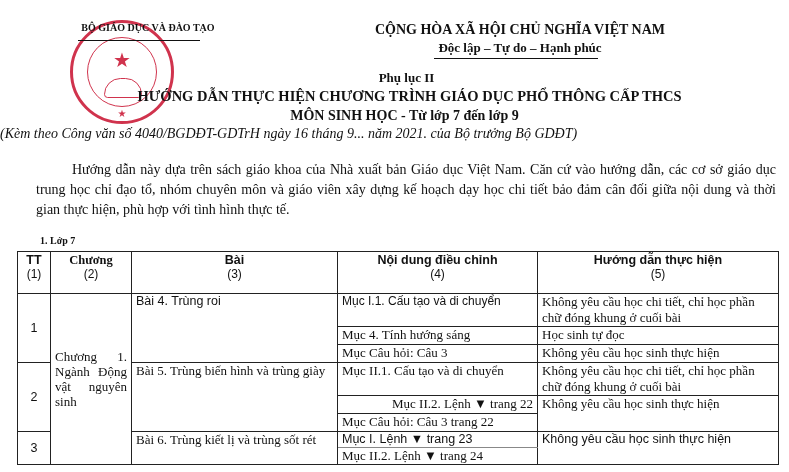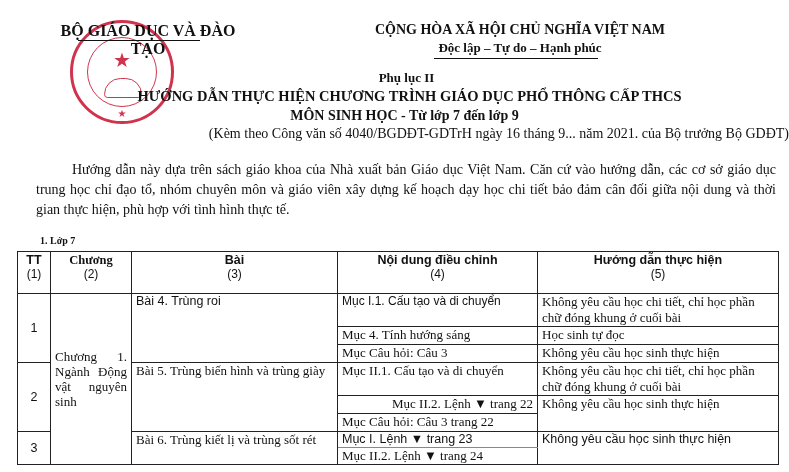--- a/index.html
+++ b/index.html
@@ -1,31 +1,31 @@
 <!DOCTYPE html>
 <html><head>
 <meta charset="utf-8">
 <style>
   html, body { margin: 0; padding: 0; background: #ffffff; }
   body { width: 789px; height: 472px; position: relative; overflow: hidden; font-family: "Liberation Serif", serif; color: #111; }
   .abs { position: absolute; }
-  .hdr-left { left: 58px; top: 22px; width: 180px; text-align: center; font-weight: bold; font-size: 16px; }
+  .hdr-left { left: 58px; top: 22px; width: 180px; text-align: center; font-weight: bold; font-size: 10px; }
   .hdr-left-line { left: 78px; top: 40px; width: 122px; height: 1px; background: #111; }
   .hdr-right { left: 370px; top: 22px; width: 300px; text-align: center; font-weight: bold; font-size: 14px; }
   .hdr-right2 { left: 370px; top: 40px; width: 300px; text-align: center; font-weight: bold; font-size: 13px; }
   .hdr-right-line { left: 434px; top: 58px; width: 164px; height: 1px; background: #111; }
   .seal { left: 70px; top: 20px; width: 104px; height: 104px; border: 3px solid #c8102e; border-radius: 50%; box-sizing: border-box; opacity: 0.85; }
   .seal-inner { position: absolute; left: 14px; top: 14px; width: 70px; height: 70px; border: 1.5px solid #c8102e; border-radius: 50%; box-sizing: border-box; }
   .seal-star { position: absolute; left: 0; right: 0; top: 12px; text-align: center; color: #c8102e; font-size: 20px; line-height: 20px; }
   .seal-base { position: absolute; left: 16px; top: 40px; width: 36px; height: 18px; border: 1.5px solid #c8102e; border-radius: 18px 18px 4px 4px; }
   .seal-dot { position: absolute; left: 0; right: 0; bottom: 2px; text-align: center; color: #c8102e; font-size: 10px; }
   .title1 { left: 12px; width: 789px; top: 70px; text-align: center; font-weight: bold; font-size: 13px; }
   .title2 { left: 0; width: 789px; top: 88px; text-align: center; font-weight: bold; font-size: 14.5px; padding-left: 30px; box-sizing: border-box; }
   .title3 { left: 0; width: 789px; top: 108px; text-align: center; font-weight: bold; font-size: 14px; padding-left: 20px; box-sizing: border-box; }
-  .title4 { left: 0; width: 789px; top: 126px; text-align: right; font-size: 14px; }
+  .title4 { left: 0; width: 789px; top: 126px; text-align: left; font-style: italic; font-size: 14px; }
   .para { left: 36px; top: 160px; width: 740px; font-size: 14px; line-height: 20px; text-align: justify; text-indent: 36px; }
   .section { left: 40px; top: 235px; font-weight: bold; font-size: 10px; }
   table.tbl { position: absolute; left: 17px; top: 251px; border-collapse: collapse; width: 762px; font-size: 13px; }
   .tbl td, .tbl th { border: 1.5px solid #222; padding: 0 4px; vertical-align: top; }
   .tbl th { font-weight: normal; text-align: center; line-height: 14px; padding-top: 1px; padding-bottom: 12px; }
   .tbl th .h { font-family: "Liberation Sans", sans-serif; font-weight: bold; font-size: 12.5px; display: block; }
   .tbl th .hs { font-family: "Liberation Serif", serif; }
   .tbl th .n { font-family: "Liberation Sans", sans-serif; display: block; font-size: 12px; }
   .c-tt { width: 24px; text-align: center; vertical-align: middle !important; font-family: "Liberation Sans", sans-serif; font-size: 12.5px; }
   .c-ch { width: 72px; vertical-align: middle !important; text-align: justify; line-height: 15px; }

